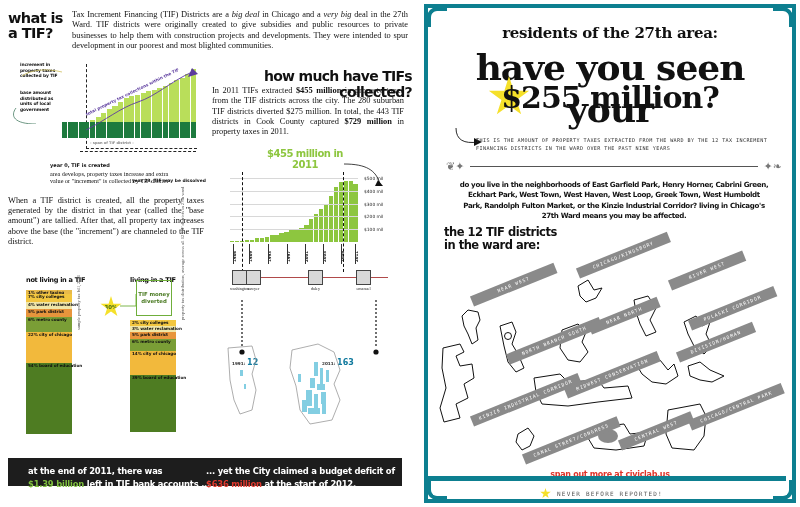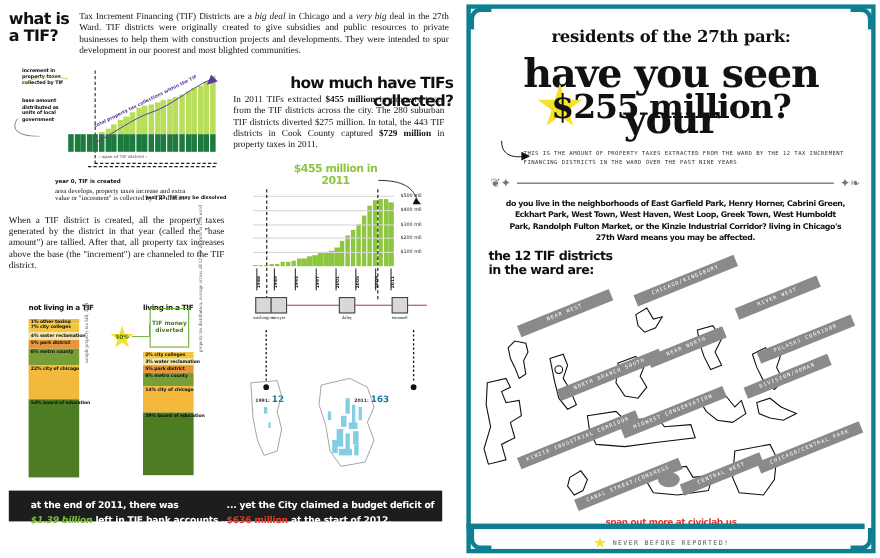--- a/index.html
+++ b/index.html
@@ -79,23 +79,23 @@
   .vcap{position:absolute;transform:rotate(-90deg);transform-origin:left top;font-family:"Liberation Serif",serif;
       font-size:4.6px;color:#555;white-space:nowrap;}
   .tifbox{position:absolute;width:34px;height:34px;border:1.4px solid #6fae3b;display:flex;align-items:center;
       justify-content:center;text-align:center;font-family:"DejaVu Sans",sans-serif;font-weight:bold;
       font-size:5.4px;line-height:6.6px;color:#4a7a22;}
   .starburst{position:absolute;width:22px;height:22px;background:#f5e02a;
       clip-path:polygon(50% 0%,61% 35%,98% 35%,68% 57%,79% 91%,50% 70%,21% 91%,32% 57%,2% 35%,39% 35%);
       display:flex;align-items:center;justify-content:center;}
   .starburst span{font-family:"DejaVu Sans",sans-serif;font-weight:bold;font-size:5.4px;color:#3f6b17;}
 
-  .blackbar{position:absolute;left:8px;top:446px;width:394px;height:28px;background:#1d1d1d;color:#fff;}
+  .blackbar{position:absolute;left:8px;top:458px;width:394px;height:28px;background:#1d1d1d;color:#fff;}
   .bb-col{position:absolute;top:7px;font-family:"DejaVu Sans",sans-serif;font-weight:bold;font-size:8.4px;line-height:13px;letter-spacing:-0.2px;}
-  .bb-green{color:#7fbf3f;font-style:italic;}
+  .bb-green{color:#7fbf3f;}
   .bb-red{color:#e03a2f;}
 
   
   .right{position:absolute;left:424px;top:4px;width:372px;height:499px;background:#fff;
          border:4px solid #0d7f90;box-sizing:border-box;}
   .corner{position:absolute;width:16px;height:16px;border:4px solid #0d7f90;}
   .c-tl{left:-1px;top:-1px;border-right:none;border-bottom:none;border-top-left-radius:10px;}
   .c-tr{right:-1px;top:-1px;border-left:none;border-bottom:none;border-top-right-radius:10px;}
   .c-bl{left:-1px;bottom:-1px;border-right:none;border-top:none;border-bottom-left-radius:10px;}
   .c-br{right:-1px;bottom:-1px;border-left:none;border-top:none;border-bottom-right-radius:10px;}
@@ -468,21 +468,21 @@
       </div>
     </div>
   </div>
 
   <div class="right">
     <div class="corner c-tl"></div>
     <div class="corner c-tr"></div>
     <div class="corner c-bl"></div>
     <div class="corner c-br"></div>
 
-    <div class="r-kicker">residents of the 27th park:</div>
+    <div class="r-kicker">residents of the 27th area:</div>
     <div class="r-head1">have you seen your</div>
     <div class="bigstar"></div>
     <div class="r-head2">$255 million?</div>
 
     <svg style="position:absolute;left:26px;top:118px;width:32px;height:22px;">
       <path d="M2,2 C2,14 10,18 24,16" stroke="#111" fill="none" stroke-width="0.9"></path>
       <polygon points="20,12 28,16 20,20" fill="#111"></polygon>
     </svg>
     <div class="r-sub">THIS IS THE AMOUNT OF PROPERTY TAXES EXTRACTED FROM THE WARD BY THE 12 TAX INCREMENT FINANCING DISTRICTS IN THE WARD OVER THE PAST NINE YEARS</div>
 

